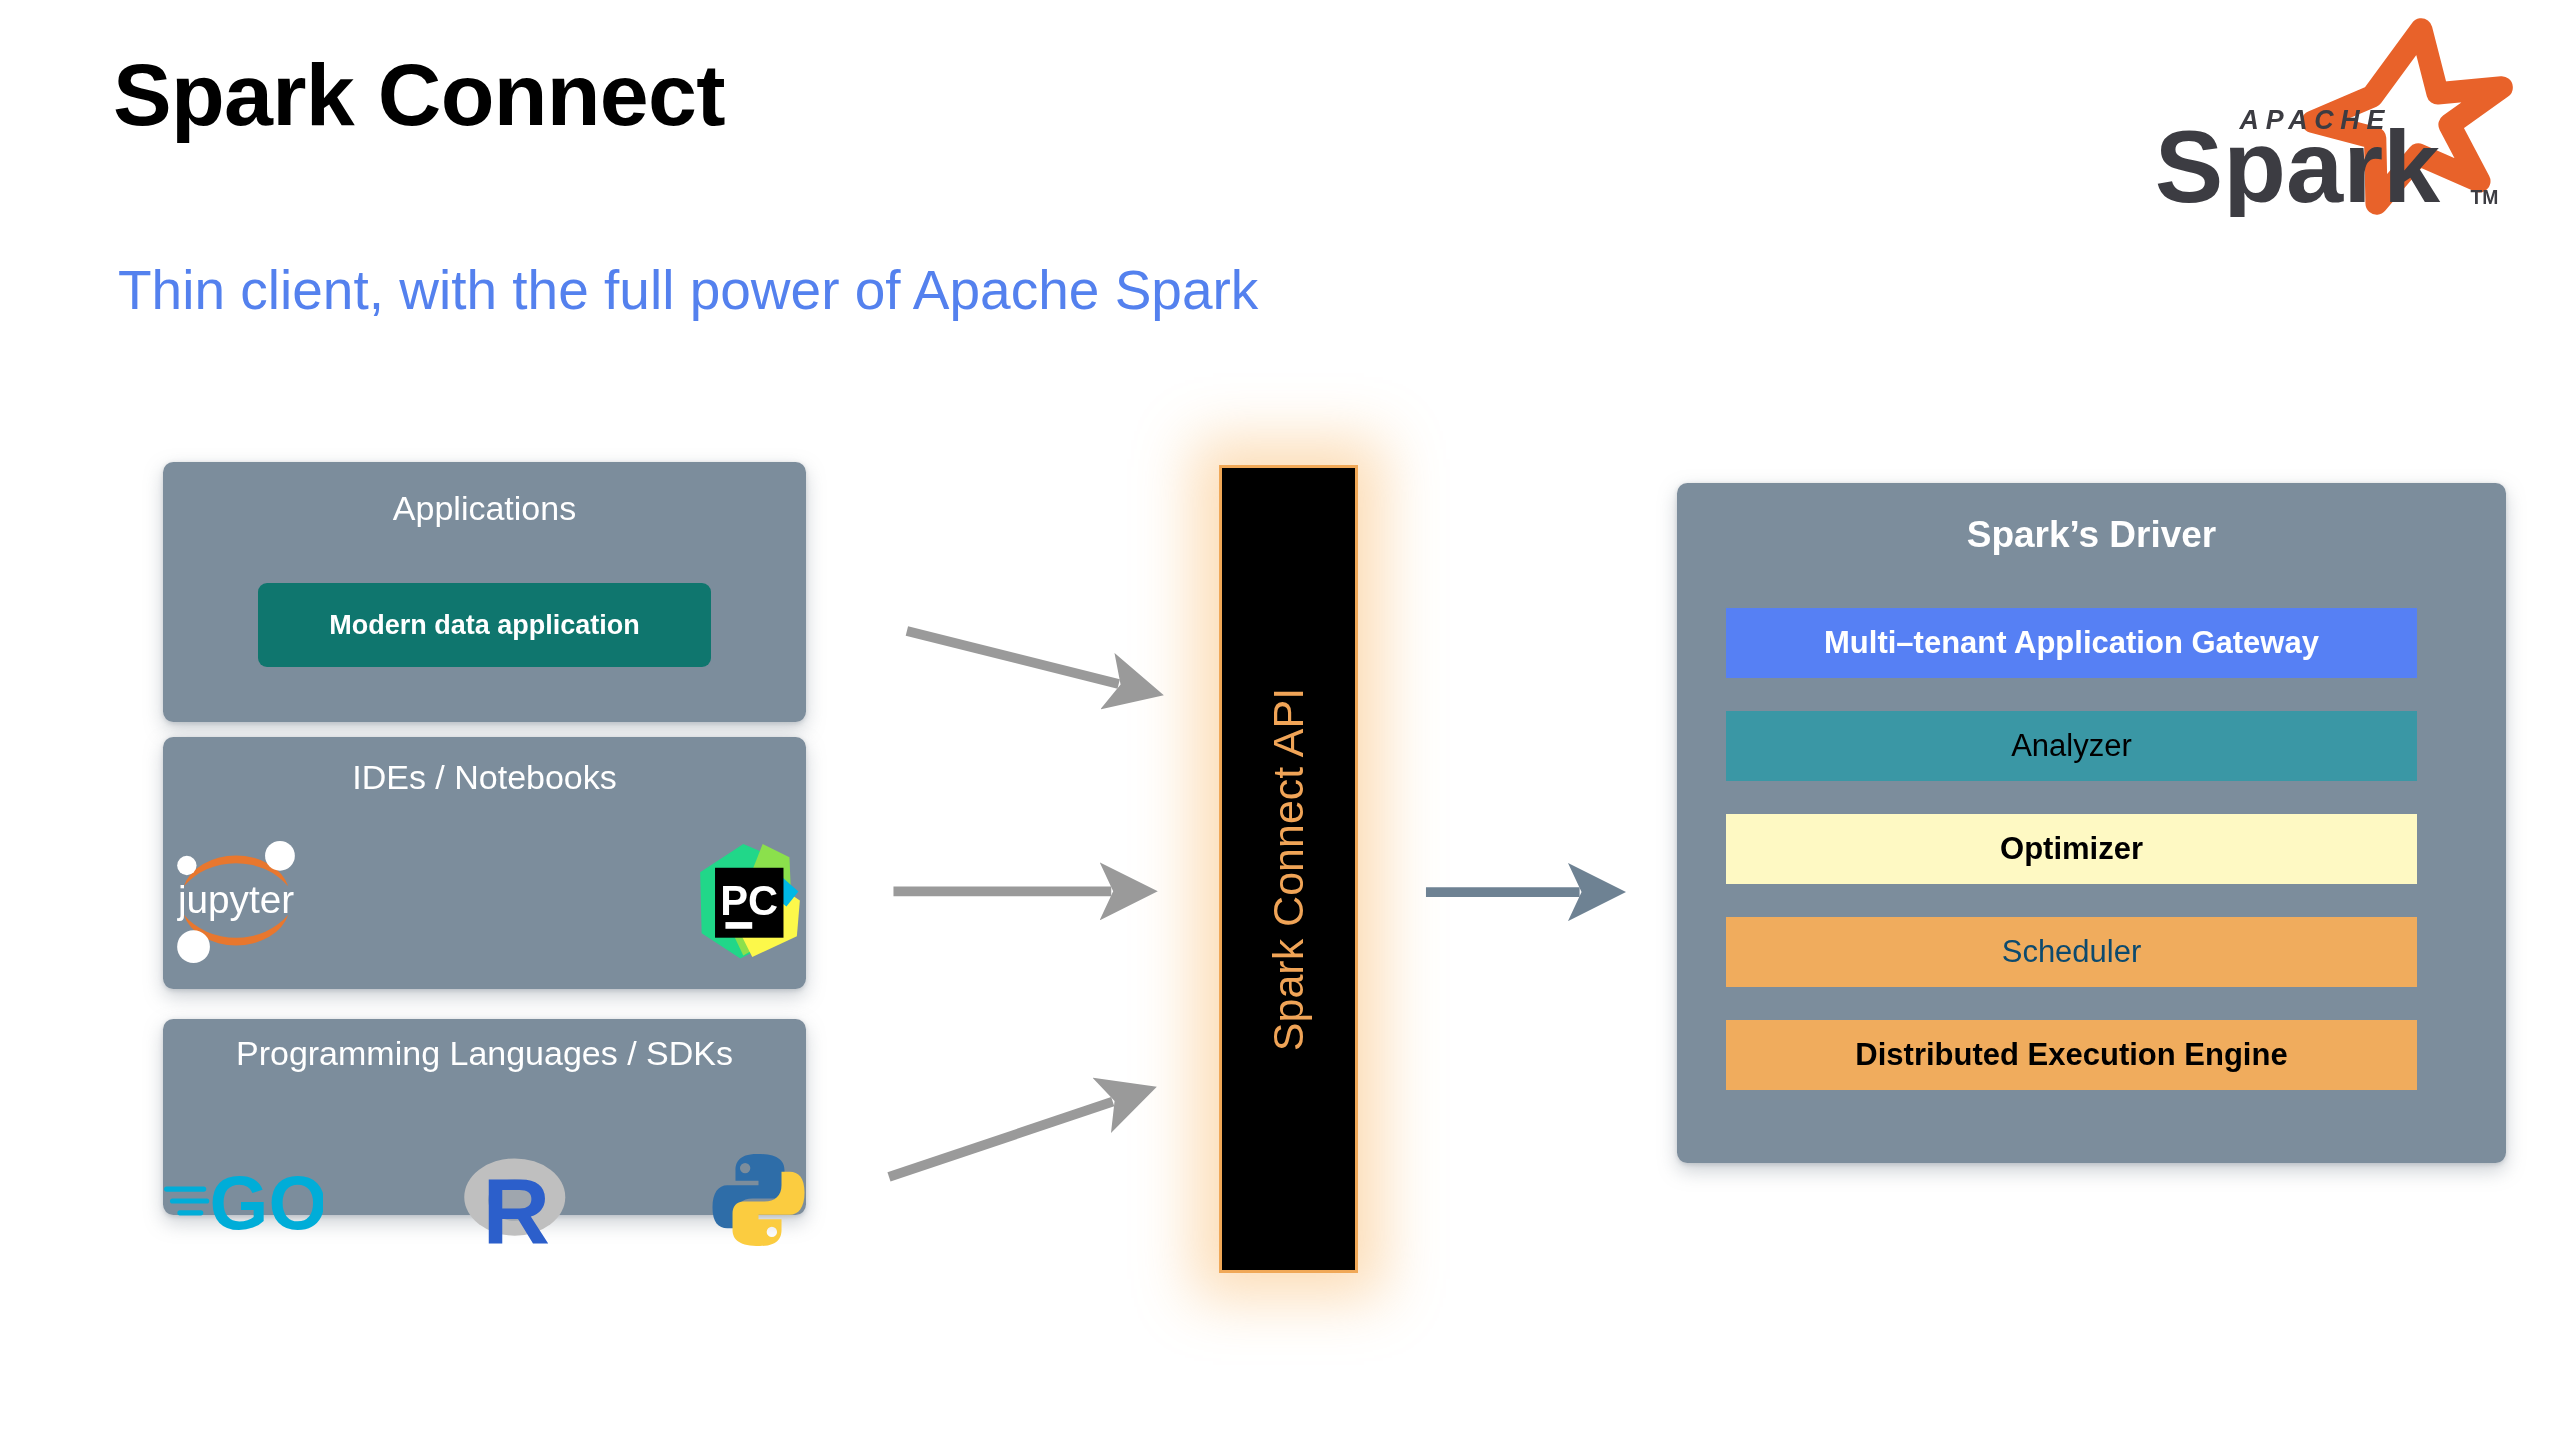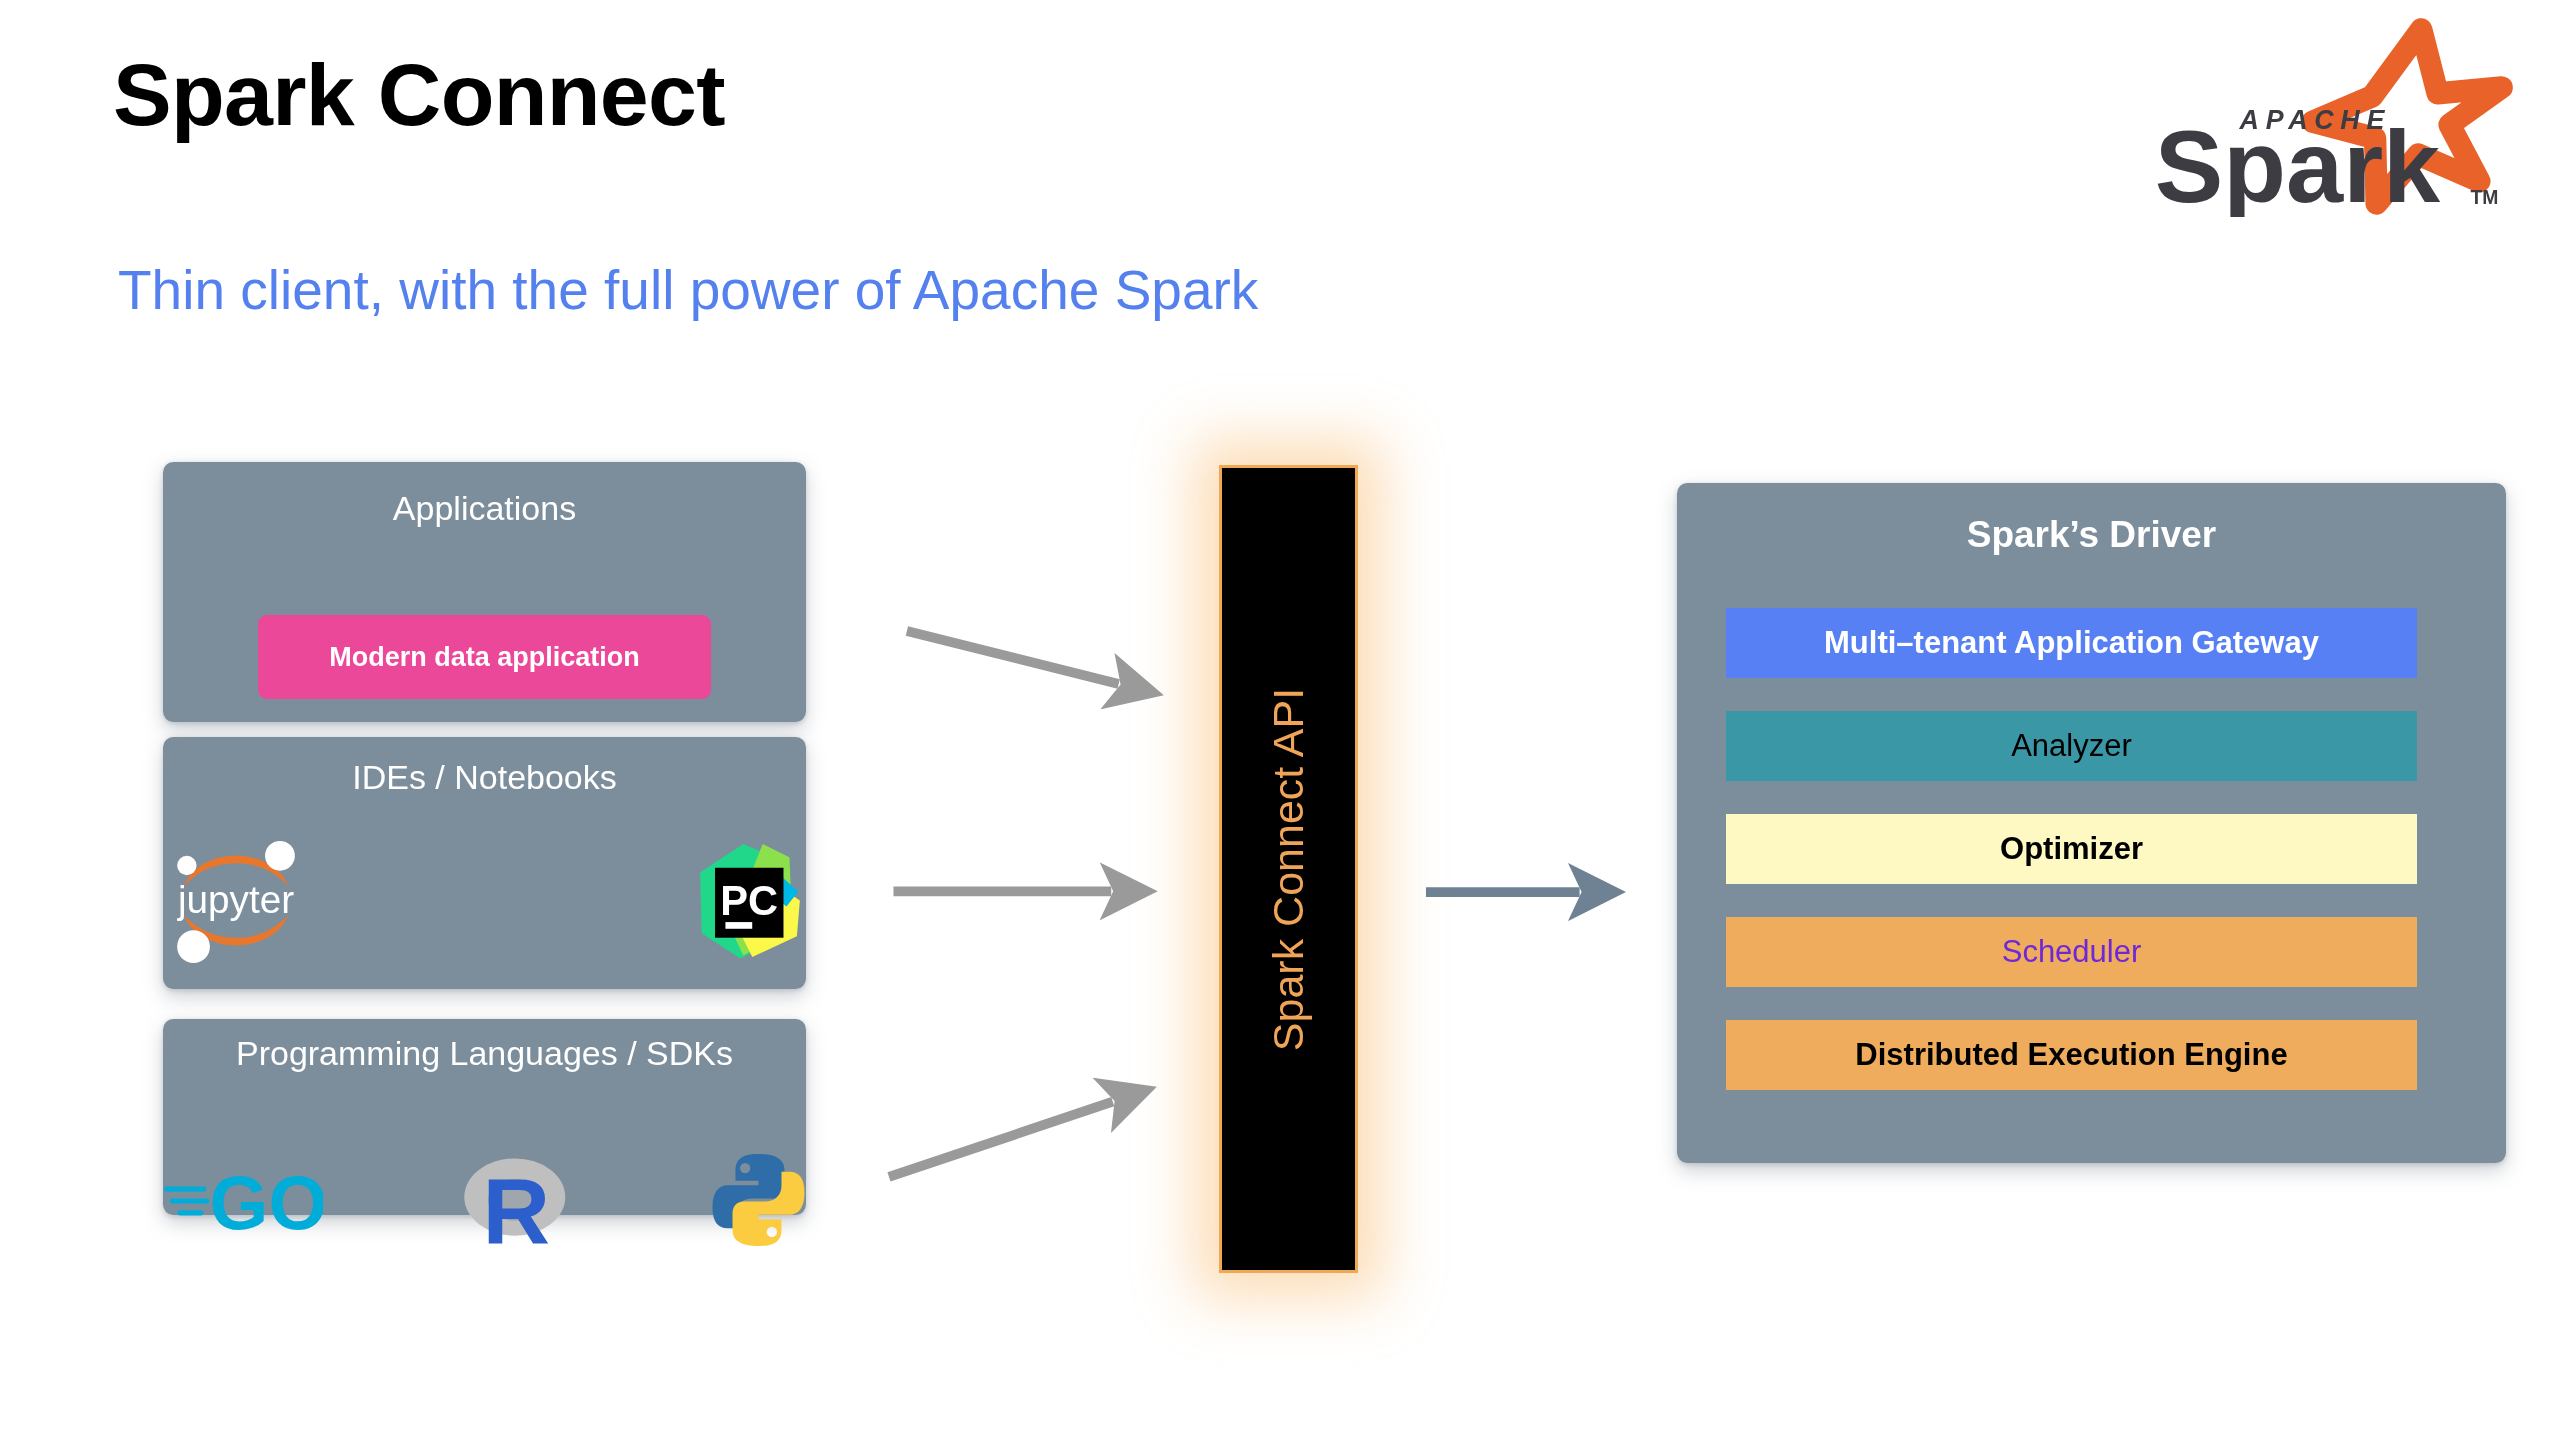--- a/index.html
+++ b/index.html
@@ -29,23 +29,23 @@
   }
   .panel-title{
     position:absolute;left:0;right:0;text-align:center;
     color:#ffffff;font-size:34px;font-weight:400;line-height:1.12;
   }
   
   #panel-applications{left:163px;top:462px;width:643px;height:260px;}
   #panel-applications .panel-title{top:27px;}
   #chip-modern-data-app{
     position:absolute;left:95px;top:121px;width:453px;height:84px;
-    background:#ec4899;border-radius:9px;
+    background:#0f766e;border-radius:9px;
     display:flex;align-items:center;justify-content:center;
-    color:#ffffff;font-size:27px;font-weight:700;margin-top:32px;
+    color:#ffffff;font-size:27px;font-weight:700;
   }
   #panel-ides{left:163px;top:737px;width:643px;height:252px;}
   #panel-ides .panel-title{top:21px;}
   #ide-logos{position:absolute;left:0;right:0;top:89px;height:149px;
              display:flex;align-items:center;justify-content:space-between;gap:43px;}
   #panel-languages{left:163px;top:1019px;width:643px;height:196px;}
   #panel-languages .panel-title{top:15px;}
   #lang-logos{position:absolute;left:0;right:0;top:121px;height:119px;
               display:flex;align-items:center;justify-content:space-between;gap:46px;}
   
@@ -63,21 +63,21 @@
   #panel-driver{left:1677px;top:483px;width:789px;height:680px;padding-left:40px;}
   #panel-driver .panel-title{top:31px;font-size:37px;font-weight:700;}
   .driver-row{
     position:absolute;left:49px;width:691px;height:70px;
     display:flex;align-items:center;justify-content:center;
     font-size:31px;font-weight:400;text-align:center;
   }
   .driver-row.gateway{top:125px;background:#5680F4;color:#ffffff;font-weight:600;}
   .driver-row.analyzer{top:228px;background:#3A97A5;color:#000000;}
   .driver-row.optimizer{top:331px;background:#fef9c3;color:#000000;font-weight:bold;}
-  .driver-row.scheduler{top:434px;background:#F0AC5D;color:#6d28d9;}
+  .driver-row.scheduler{top:434px;background:#F0AC5D;color:#0c4a6e;}
   .driver-row.engine{top:537px;background:#F0AC5D;color:#000000;font-weight:600;}
   
   #arrows{position:absolute;left:0;top:0;width:2576px;height:1447px;pointer-events:none;}
 </style>
 </head>
 <body>
 
 <div id="slide-title">Spark Connect</div>
 <div id="slide-subtitle">Thin client, with the full power of Apache Spark</div>
 

